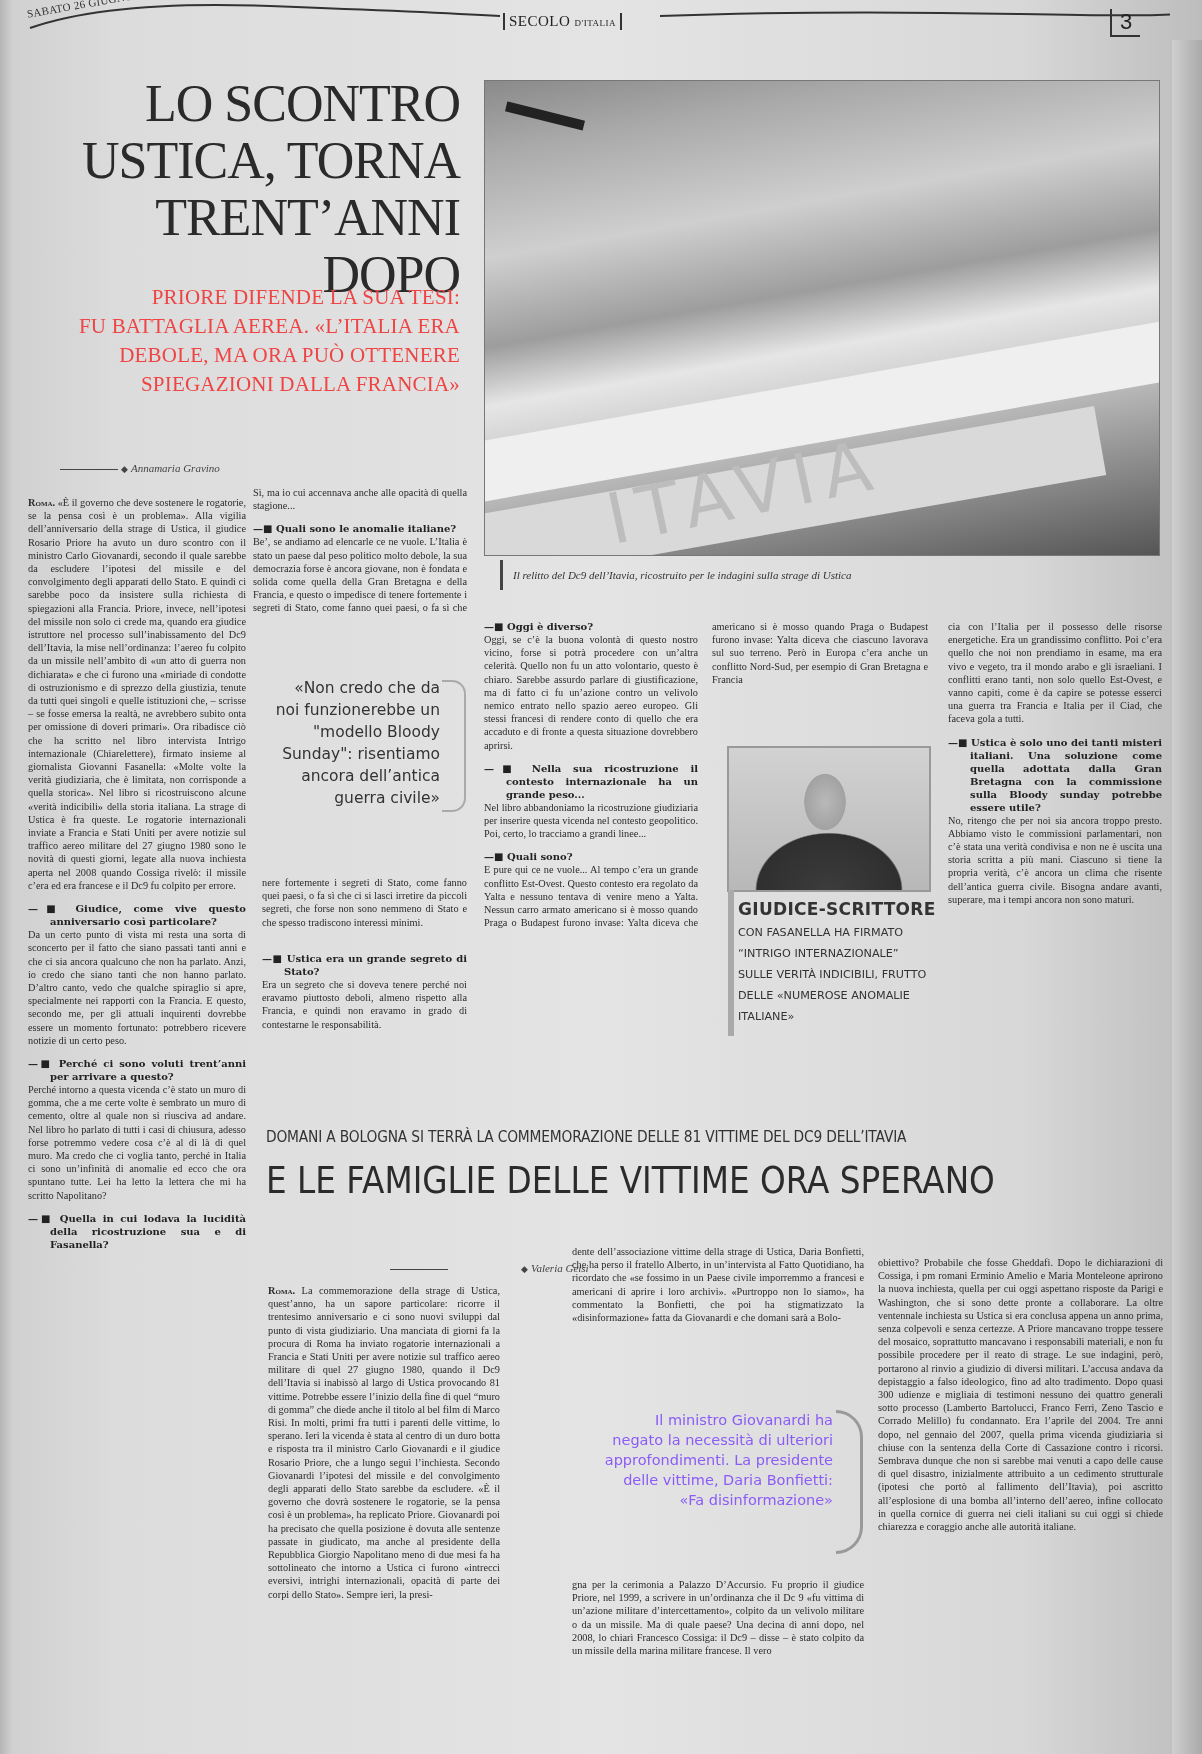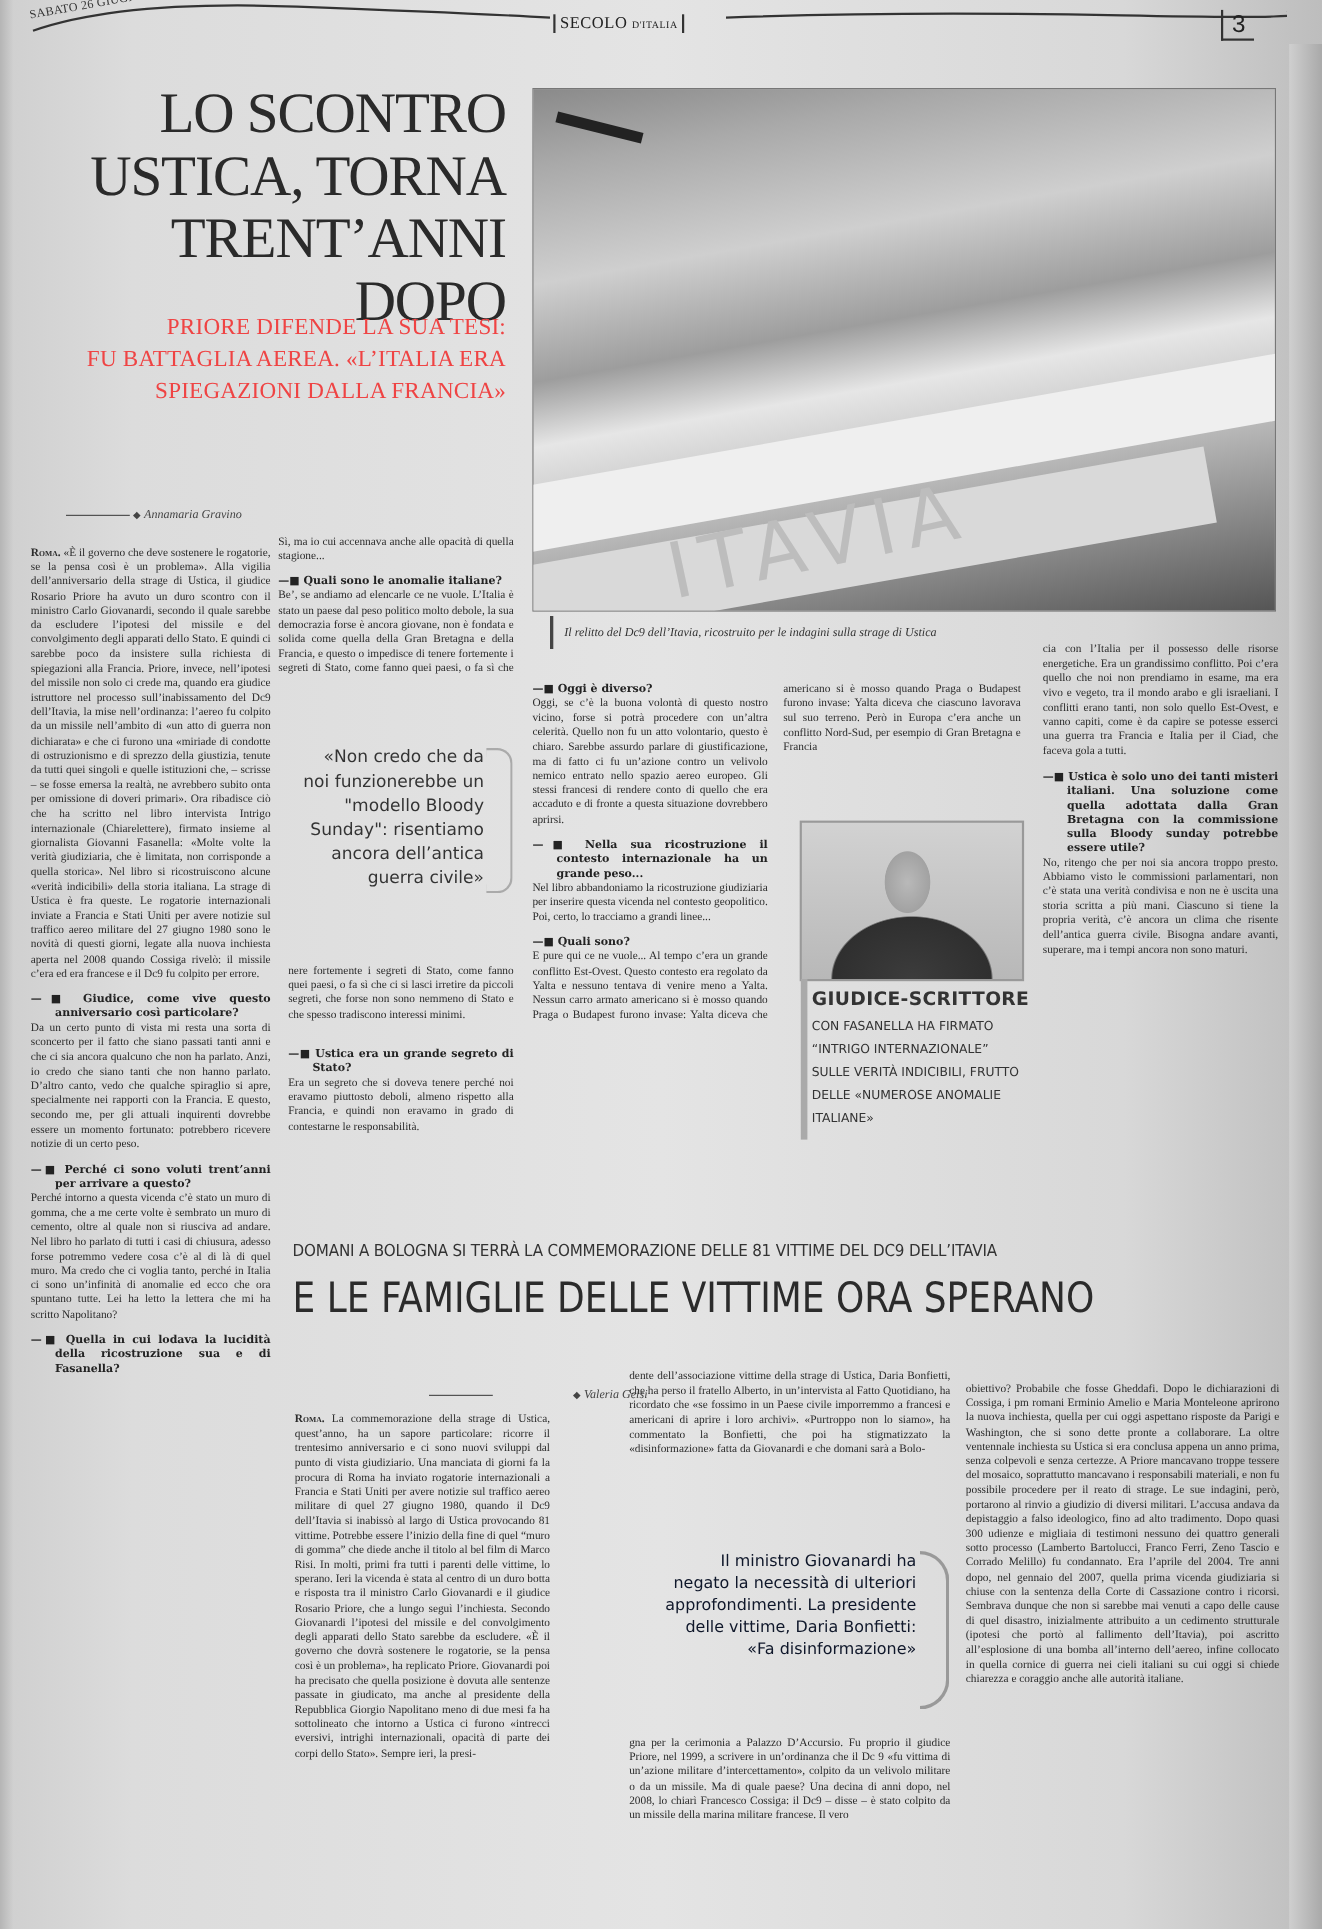--- a/index.html
+++ b/index.html
@@ -43,21 +43,21 @@
       radial-gradient(ellipse 34px 46px at 48% 38%, #b9b9b9 0%, #a2a2a2 60%, transparent 62%),
       radial-gradient(ellipse 90px 70px at 50% 100%, #3c3c3c 0%, #2f2f2f 80%, transparent 82%),
       linear-gradient(180deg, #d2d2d2, #b8b8b8); border:2px solid #999; }
   .gs-bar { left:728px; top:890px; width:6px; height:146px; background:#aaa; }
   .gs-title { left:738px; top:899px; font-family:"DejaVu Sans",sans-serif; font-weight:bold; font-size:17px; color:#333; letter-spacing:0.3px;}
   .gs-text { left:738px; top:922px; width:190px; font-family:"DejaVu Sans",sans-serif; font-size:11.2px; line-height:21px; color:#333; text-transform:uppercase;}
 
   .kicker2 { left:266px; top:1128px; font-family:"DejaVu Sans",sans-serif; font-size:15px; color:#333; letter-spacing:-0.2px; transform:scaleX(0.92); transform-origin:left;}
   .headline2 { left:266px; top:1158px; font-family:"DejaVu Sans",sans-serif; font-size:38px; color:#2b2b2b; letter-spacing:0px; transform:scaleX(0.86); transform-origin:left; white-space:nowrap;}
 
-  .pull2 { left:603px; top:1410px; width:230px; text-align:right; font-family:"DejaVu Sans",sans-serif; font-size:14.5px; line-height:20px; color:#0f172a; }
+  .pull2 { left:603px; top:1410px; width:230px; text-align:right; font-family:"DejaVu Sans",sans-serif; font-size:14.5px; line-height:20px; color:#8b5cf6; }
   .brace2 { left:836px; top:1410px; width:24px; height:138px; border:3px solid #999; border-left:none; border-radius:0 30px 30px 0; }
 
   .left-edge { left:0; top:0; width:12px; height:1754px; background:linear-gradient(90deg,#b5b5b5,#d0d0d0); }
   .right-edge { left:1172px; top:40px; width:30px; height:1714px; background:linear-gradient(90deg,#cfcfcf,#a9a9a9); }
 </style>
 </head>
 <body>
 
 <div class="abs left-edge"></div>
 <div class="abs right-edge"></div>
@@ -71,20 +71,21 @@
 <div class="abs mast-page">3</div>
 
 <div class="abs headline">
   <div>LO SCONTRO</div>
   <div>USTICA, TORNA</div>
   <div>TRENT’ANNI DOPO</div>
 </div>
 <div class="abs subhead">
   <div>PRIORE DIFENDE LA SUA TESI:</div>
   <div>FU BATTAGLIA AEREA. «L’ITALIA ERA</div>
+  <div>DEBOLE, MA ORA PUÒ OTTENERE</div>
   <div>SPIEGAZIONI DALLA FRANCIA»</div>
 </div>
 
 <div class="abs photo-main">
   <div class="band" style="left:-20px;top:300px;width:720px;height:60px;"></div>
   <div class="band" style="left:-20px;top:380px;width:640px;height:70px;background:#d9d9d9;"></div>
   <div style="position:absolute;left:120px;top:370px;font-family:'DejaVu Sans',sans-serif;font-size:70px;color:#bdbdbd;transform:rotate(-12deg);letter-spacing:10px;">ITAVIA</div>
   <div style="position:absolute;left:20px;top:30px;width:80px;height:10px;background:#222;transform:rotate(14deg);"></div>
 </div>
 <div class="abs cap-bar"></div>
@@ -125,21 +126,21 @@
 
 <div class="col" style="left:712px;top:620px;width:216px;height:80px;overflow:hidden;">
   <p>americano si è mosso quando Praga o Budapest furono invase: Yalta diceva che ciascuno lavorava sul suo terreno. Però in Europa c’era anche un conflitto Nord-Sud, per esempio di Gran Bretagna e Francia</p>
 </div>
 
 <div class="abs portrait"></div>
 <div class="abs gs-bar"></div>
 <div class="abs gs-title">GIUDICE-SCRITTORE</div>
 <div class="abs gs-text">Con Fasanella ha firmato “Intrigo internazionale” sulle verità indicibili, frutto delle «numerose anomalie italiane»</div>
 
-<div class="col" style="left:948px;top:584px;width:214px;">
+<div class="col" style="left:948px;top:620px;width:214px;">
   <p>cia con l’Italia per il possesso delle risorse energetiche. Era un grandissimo conflitto. Poi c’era quello che noi non prendiamo in esame, ma era vivo e vegeto, tra il mondo arabo e gli israeliani. I conflitti erano tanti, non solo quello Est-Ovest, e vanno capiti, come è da capire se potesse esserci una guerra tra Francia e Italia per il Ciad, che faceva gola a tutti.</p>
   <p class="q">Ustica è solo uno dei tanti misteri italiani. Una soluzione come quella adottata dalla Gran Bretagna con la commissione sulla Bloody sunday potrebbe essere utile?</p>
   <p>No, ritengo che per noi sia ancora troppo presto. Abbiamo visto le commissioni parlamentari, non c’è stata una verità condivisa e non ne è uscita una storia scritta a più mani. Ciascuno si tiene la propria verità, c’è ancora un clima che risente dell’antica guerra civile. Bisogna andare avanti, superare, ma i tempi ancora non sono maturi.</p>
 </div>
 
 <div class="abs kicker2">DOMANI A BOLOGNA SI TERRÀ LA COMMEMORAZIONE DELLE 81 VITTIME DEL DC9 DELL’ITAVIA</div>
 <div class="abs headline2">E LE FAMIGLIE DELLE VITTIME ORA SPERANO</div>
 
 <div class="abs byline" style="left:390px;top:1262px;"><span style="display:inline-block;width:70px;"></span><span class="diamond">◆</span><span>Valeria Gelsi</span></div>
 

